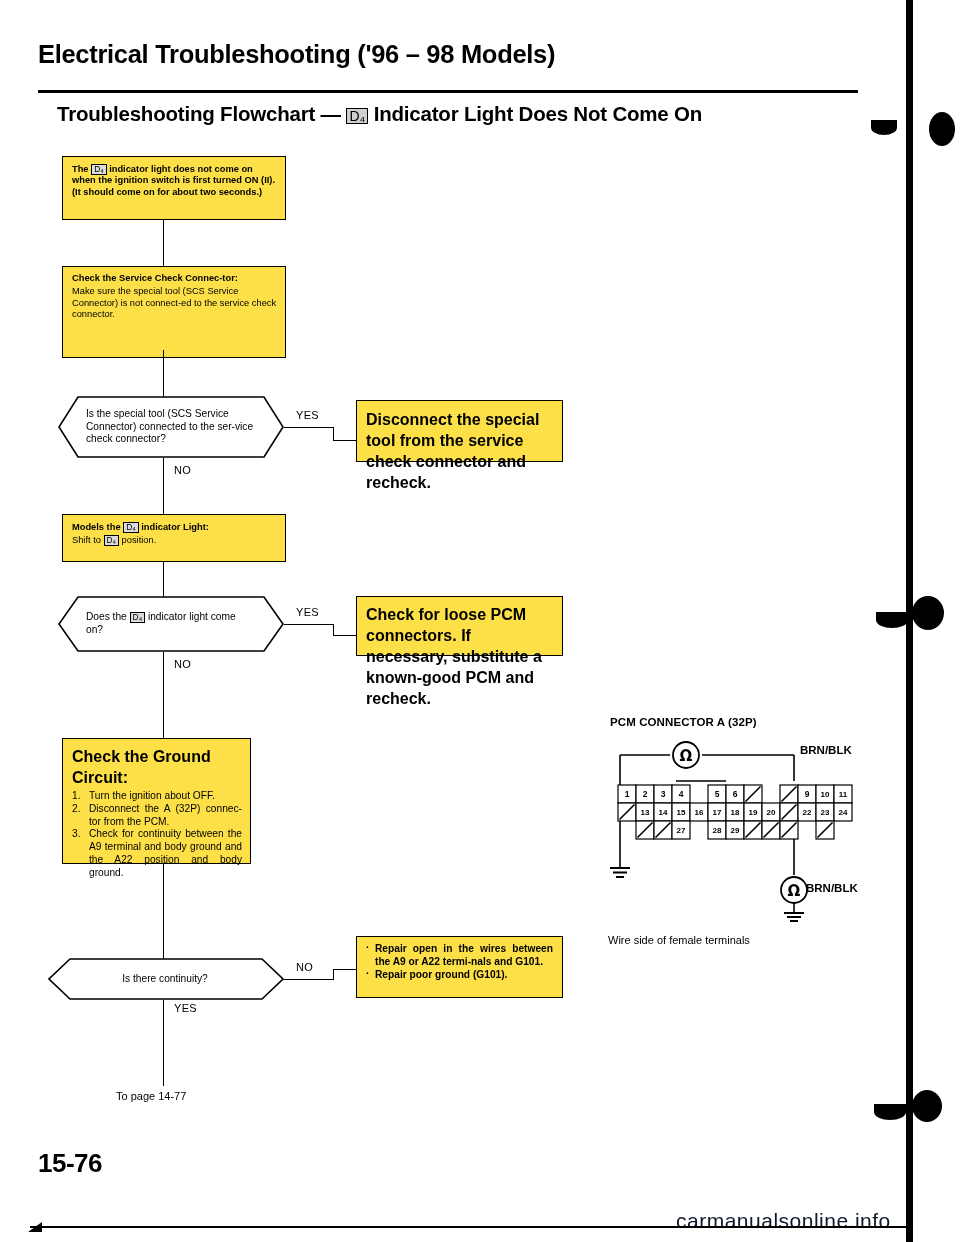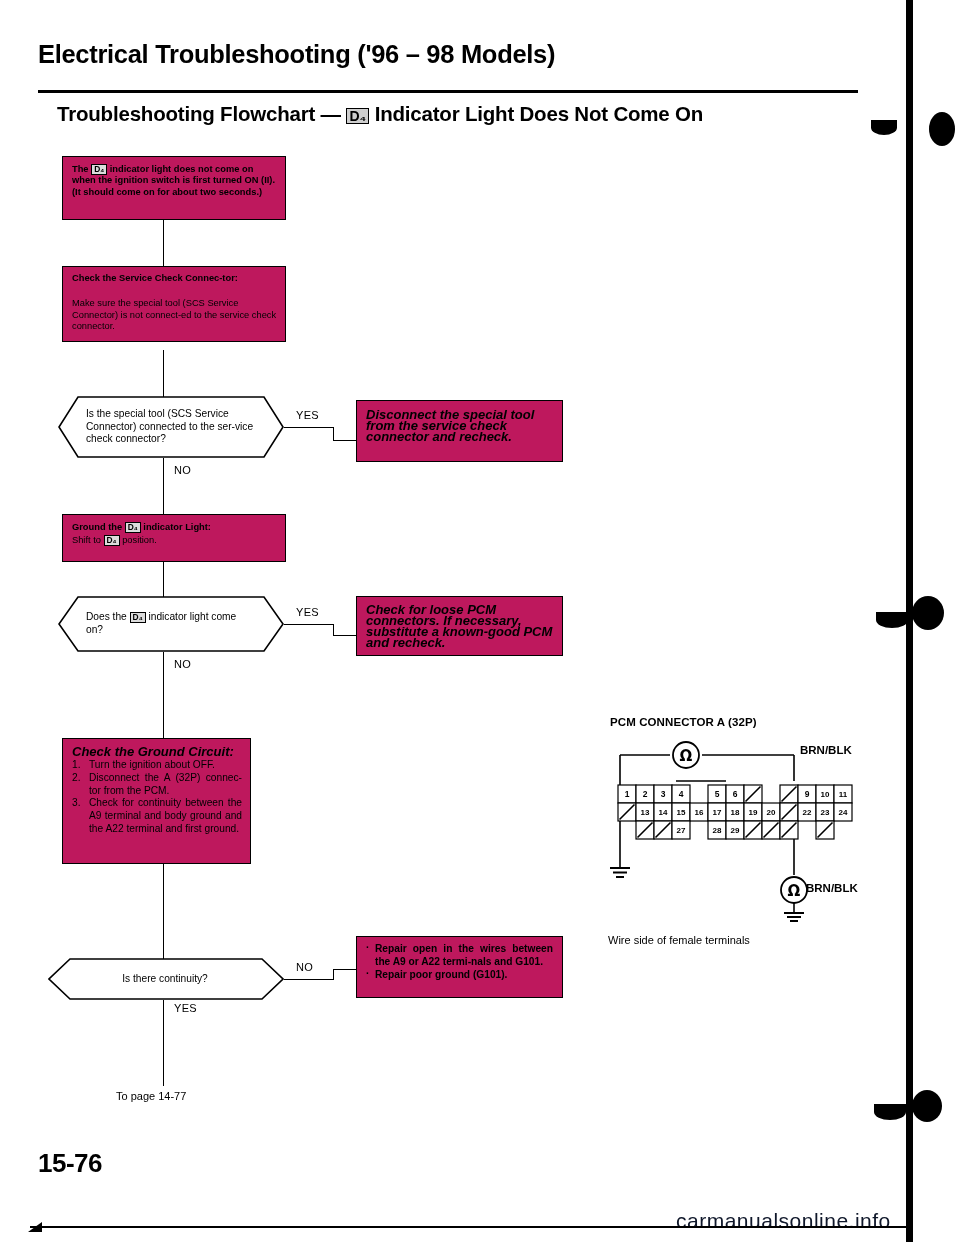--- a/index.html
+++ b/index.html
@@ -17,33 +17,33 @@
   #title-rule{
     position:absolute;left:38px;top:90px;width:820px;height:3px;background:#000;
   }
   #section-title{
     position:absolute;left:57px;top:102px;width:800px;
     font-size:20.5px;font-weight:bold;letter-spacing:-0.2px;
   }
   .dbox{
     display:inline-block;border:1.4px solid #000;padding:0 2px 0 2px;
     line-height:1.02;vertical-align:2%;background:#dcdcdc;
-    font-weight:bold;letter-spacing:0;
+    font-weight:normal;letter-spacing:0;
   }
   #section-title .dbox{font-size:14px;padding:0 2px;background:#cfcfcf;}
 
   
   .box{
-    position:absolute;border:1.5px solid #000;background:#be185d;
+    position:absolute;border:1.5px solid #000;background:#fde047;
     box-sizing:border-box;
   }
   .box .inner{padding:6px 8px 6px 10px;}
   .b-bold{font-weight:bold;}
   .t-small{font-size:9.3px;line-height:11.3px;}
-  .t-med{font-size:13px;line-height:11px;font-style:italic;}
+  .t-med{font-size:16px;line-height:21px;}
 
   .vline{position:absolute;width:1.4px;background:#000;}
   .hline{position:absolute;height:1.4px;background:#000;}
 
   .label{position:absolute;font-size:11px;letter-spacing:0.3px;}
 
   
   .hex{position:absolute;}
   .hex svg{display:block;}
   .hex .htext{
@@ -105,24 +105,24 @@
     <span>Troubleshooting Flowchart — </span><span class="dbox">D₄</span><span> Indicator Light Does Not Come On</span>
   </div>
 
   <div class="box" style="left:62px;top:156px;width:224px;height:64px;">
     <div class="inner t-small b-bold" style="padding:7px 7px 0 9px;">
       <span>The </span><span class="dbox" style="font-size:8.4px;">D₄</span><span> indicator light does not come on when the ignition switch is first turned ON (II). (It should come on for about two seconds.)</span>
     </div>
   </div>
   <div class="vline" style="left:163px;top:220px;height:46px;"></div>
 
-  <div class="box" style="left:62px;top:266px;width:224px;height:76px;">
+  <div class="box" style="left:62px;top:266px;width:224px;height:92px;">
     <div class="inner" style="padding:6px 7px 0 9px;">
       <div class="t-small b-bold">Check the Service Check Connec-tor:</div>
-      <div class="t-small" style="margin-top:14px;">Make sure the special tool (SCS Service Connector) is not connect-ed to the service check connector.</div>
+      <div class="t-small" style="margin-top:2px;">Make sure the special tool (SCS Service Connector) is not connect-ed to the service check connector.</div>
     </div>
   </div>
   <div class="vline" style="left:163px;top:350px;height:48px;"></div>
 
   <div class="hex" style="left:58px;top:396px;width:226px;height:62px;">
     <svg width="226" height="62" viewBox="0 0 226 62">
       <polygon points="20,1 206,1 225,31 206,61 20,61 1,31" fill="#fff" stroke="#000" stroke-width="1.6"></polygon>
     </svg>
     <div class="htext">Is the special tool (SCS Service Connector) connected to the ser-vice check connector?</div>
   </div>
@@ -134,21 +134,21 @@
   <div class="box" style="left:356px;top:400px;width:207px;height:62px;">
     <div class="inner t-med b-bold" style="padding:8px 9px 0 9px;">Disconnect the special tool from the service check connector and recheck.</div>
   </div>
 
   <div class="vline" style="left:163px;top:458px;height:56px;"></div>
   <div class="label" style="left:174px;top:464px;">NO</div>
 
   <div class="box" style="left:62px;top:514px;width:224px;height:48px;">
     <div class="inner" style="padding:7px 7px 0 9px;">
       <div class="t-small b-bold">
-        <span>Ground the </span><span class="dbox" style="font-size:8.4px;">D₄</span><span> indicator Light:</span>
+        <span>Models the </span><span class="dbox" style="font-size:8.4px;">D₄</span><span> indicator Light:</span>
       </div>
       <div class="t-small" style="margin-top:2px;">
         <span>Shift to </span><span class="dbox" style="font-size:8.4px;">D₄</span><span> position.</span>
       </div>
     </div>
   </div>
   <div class="vline" style="left:163px;top:562px;height:35px;"></div>
 
   <div class="hex" style="left:58px;top:596px;width:226px;height:56px;">
     <svg width="226" height="56" viewBox="0 0 226 56">
@@ -169,21 +169,21 @@
 
   <div class="vline" style="left:163px;top:652px;height:86px;"></div>
   <div class="label" style="left:174px;top:658px;">NO</div>
 
   <div class="box" style="left:62px;top:738px;width:189px;height:126px;">
     <div class="inner" style="padding:7px 8px 0 9px;">
       <div class="t-med b-bold">Check the Ground Circuit:</div>
       <ol class="steps">
         <li><span class="num">1.</span><span>Turn the ignition about OFF.</span></li>
         <li><span class="num">2.</span><span>Disconnect the A (32P) connec-tor from the PCM.</span></li>
-        <li><span class="num">3.</span><span>Check for continuity between the A9 terminal and body ground and the A22 terminal and first ground.</span></li>
+        <li><span class="num">3.</span><span>Check for continuity between the A9 terminal and body ground and the A22 position and body ground.</span></li>
       </ol>
     </div>
   </div>
   <div class="vline" style="left:163px;top:864px;height:98px;"></div>
 
   <div class="hex center" style="left:48px;top:958px;width:236px;height:42px;">
     <svg width="236" height="42" viewBox="0 0 236 42">
       <polygon points="22,1 214,1 235,21 214,41 22,41 1,21" fill="#fff" stroke="#000" stroke-width="1.6"></polygon>
     </svg>
     <div class="htext">Is there continuity?</div>

